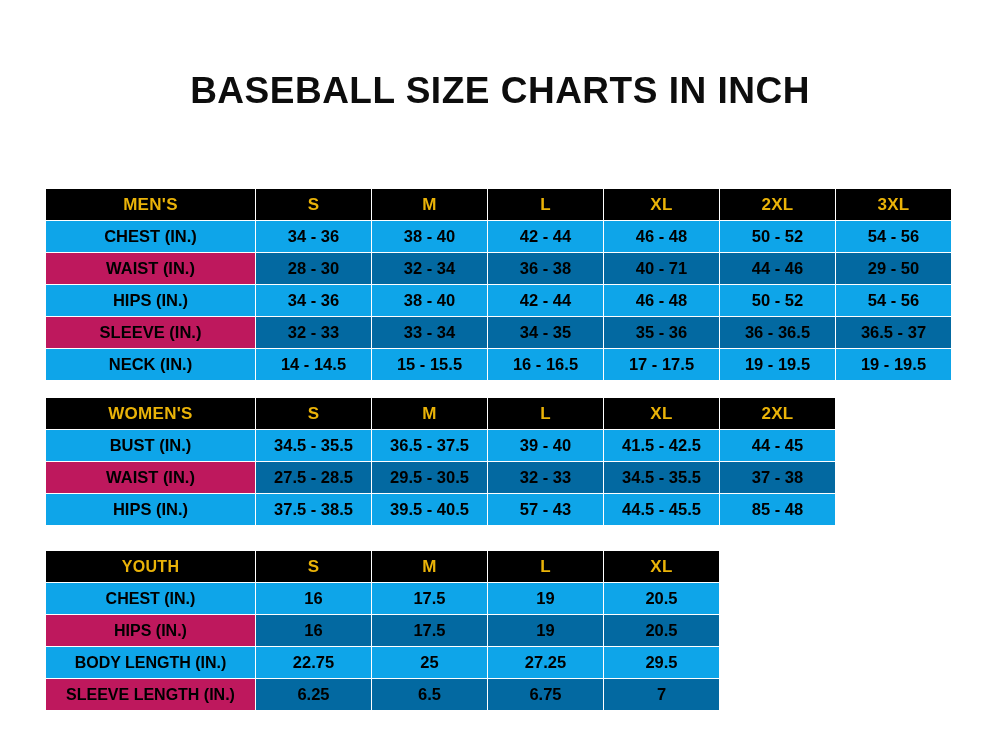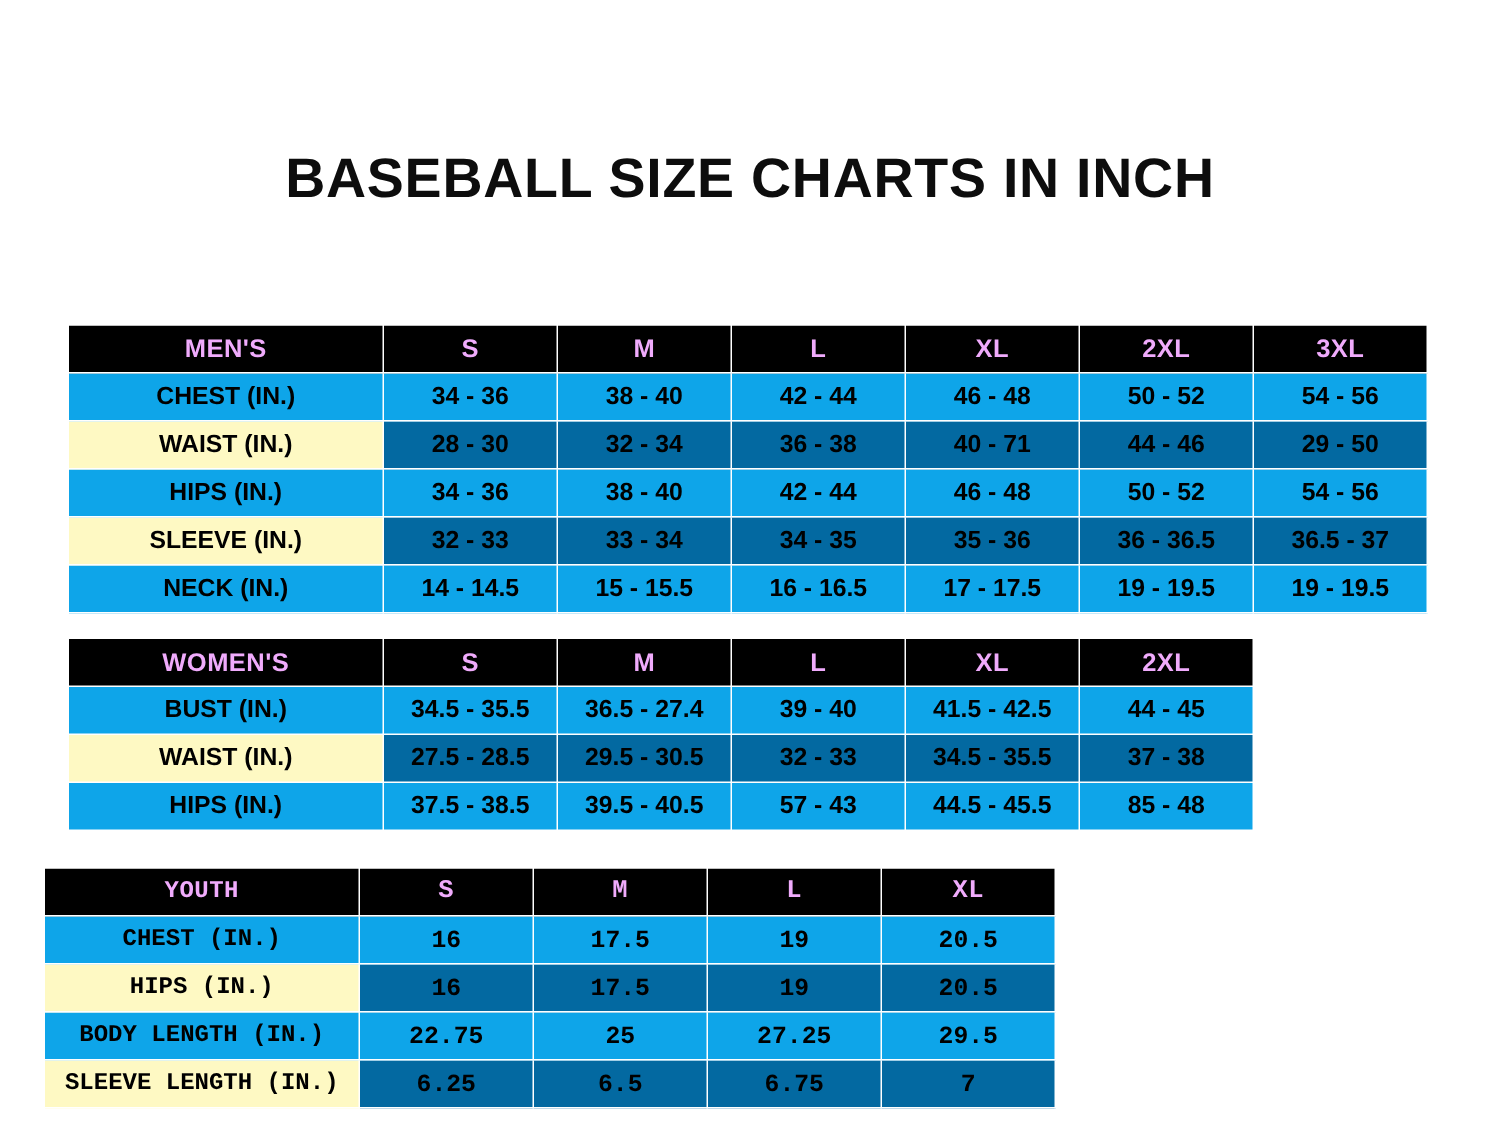--- a/index.html
+++ b/index.html
@@ -12,21 +12,20 @@
     height: 752px;
     font-family: "Liberation Sans", sans-serif;
     color: #000000;
     position: relative;
     overflow: hidden;
   }
   .page {
     width: 1000px;
     height: 540px;
     position: relative;
-    margin-top: 28px;
   }
   .title {
     position: absolute;
     top: 70px;
     left: 0;
     width: 1000px;
     text-align: center;
     font-size: 37px;
     font-weight: bold;
     letter-spacing: 0.5px;
@@ -43,40 +42,40 @@
   .chart td, .chart th {
     border: 1px solid #ffffff;
     text-align: center;
     padding: 0;
     height: 31px;
     line-height: 31px;
     white-space: nowrap;
   }
   .chart thead th {
     background: #000000;
-    color: #f0abfc;
+    color: #eab308;
     font-size: 17px;
     letter-spacing: 0.3px;
   }
   .chart thead th.label-head {
     text-align: center;
   }
   .chart tbody tr.odd td {
     background: #0ea5e9;
   }
   .chart tbody tr.even td {
     background: #0369a1;
   }
   .chart tbody td.rowlabel {
     background: #ffffff;
     text-align: center;
     font-size: 16.5px;
   }
   .chart tbody tr.even td.rowlabel {
-    background: #fef9c3;
+    background: #be185d;
   }
   .chart tbody td.val {
     border-left: 1px solid #ffffff;
     border-right: 1px solid #ffffff;
   }
 
   
   #mens-chart {
     top: 188px;
     left: 45px;
@@ -90,23 +89,22 @@
     top: 397px;
     left: 45px;
     width: 790px;
   }
   #womens-chart col.c-label { width: 210px; }
   #womens-chart col.c-size  { width: 116px; }
 
   
   #youth-chart {
     top: 550px;
-    left: 29px;
+    left: 45px;
     width: 674px;
-    font-family: Liberation Mono, monospace;
   }
   #youth-chart col.c-label { width: 210px; }
   #youth-chart col.c-size  { width: 116px; }
 
   #youth-chart td.rowlabel,
   #youth-chart th.label-head {
     font-size: 16px;
   }
 </style>
 </head>
@@ -202,21 +200,21 @@
         <th>M</th>
         <th>L</th>
         <th>XL</th>
         <th>2XL</th>
       </tr>
     </thead>
     <tbody>
       <tr class="odd">
         <td class="rowlabel">BUST (IN.)</td>
         <td class="val">34.5 - 35.5</td>
-        <td class="val">36.5 - 27.4</td>
+        <td class="val">36.5 - 37.5</td>
         <td class="val">39 - 40</td>
         <td class="val">41.5 - 42.5</td>
         <td class="val">44 - 45</td>
       </tr>
       <tr class="even">
         <td class="rowlabel">WAIST (IN.)</td>
         <td class="val">27.5 - 28.5</td>
         <td class="val">29.5 - 30.5</td>
         <td class="val">32 - 33</td>
         <td class="val">34.5 - 35.5</td>

